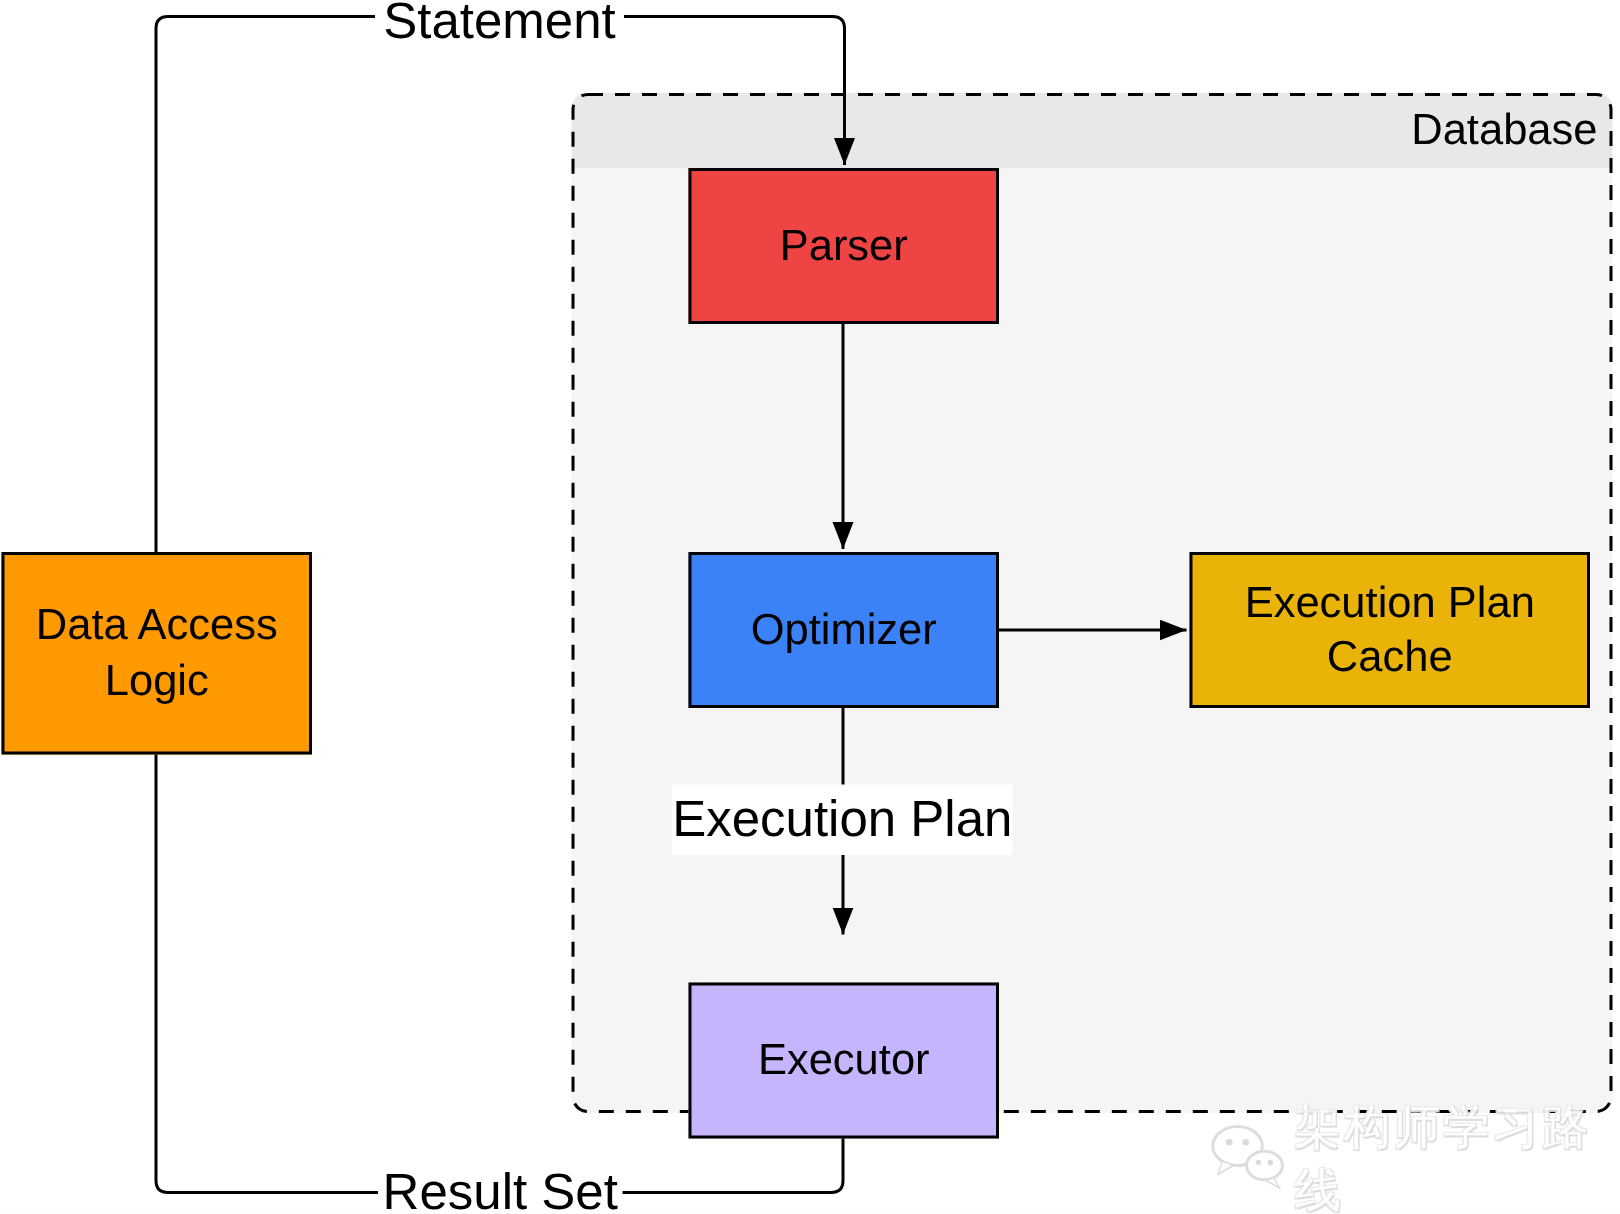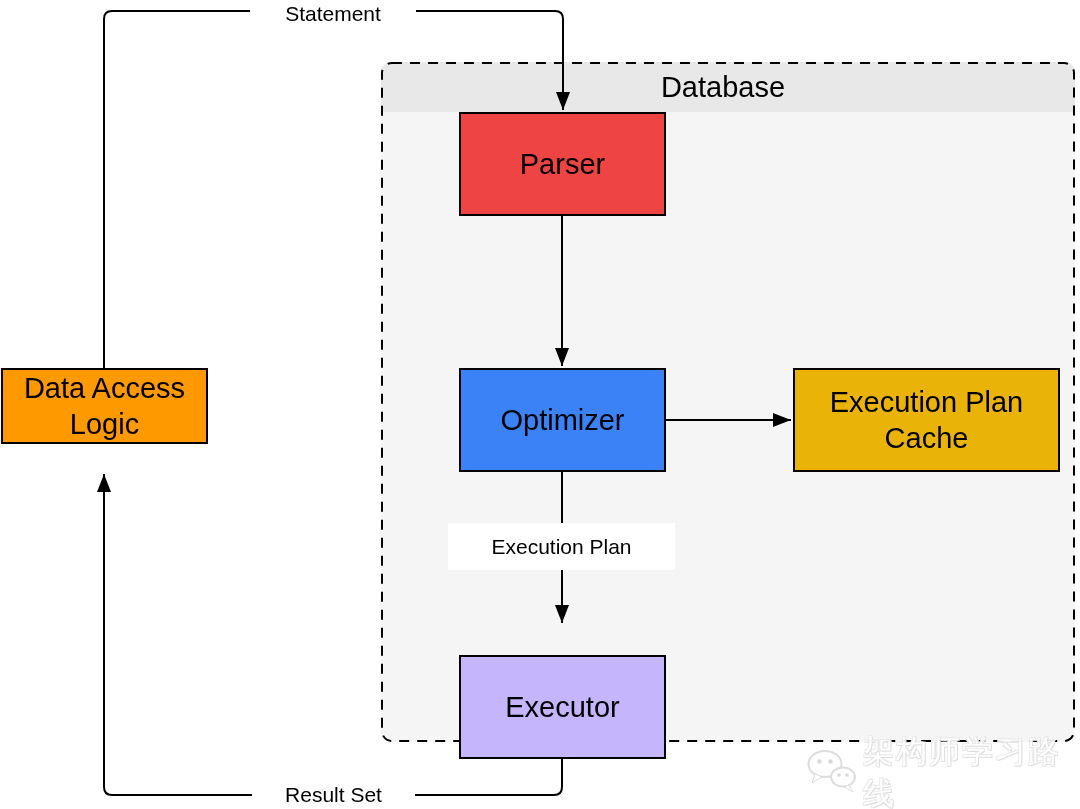--- a/index.html
+++ b/index.html
@@ -42,34 +42,34 @@
     border: 2px solid #000;
     display: flex;
     align-items: center;
     justify-content: center;
     text-align: center;
     font-size: 29px;
     line-height: 1.25;
     z-index: 3;
     padding: 2px 6px;
   }
-  .node-dal       { left: 1px;   top: 368px; width: 207px; height: 76px; text-align: center; }
+  .node-dal       { left: 1px;   top: 368px; width: 207px; height: 135px; text-align: center; }
   .node-parser    { left: 459px; top: 112px; width: 207px; height: 104px; }
   .node-optimizer { left: 459px; top: 368px; width: 207px; height: 104px; }
   .node-epc       { left: 793px; top: 368px; width: 267px; height: 104px; }
   .node-executor  { left: 459px; top: 625px; width: 207px; height: 104px; }
   
   .edge-label {
     position: absolute;
     background: #ffffff;
     display: flex;
     align-items: center;
     justify-content: center;
     text-align: center;
-    font-size: 21px;
+    font-size: 34px;
     z-index: 4;
     white-space: nowrap;
   }
   .lbl-statement      { left: 250px; top: 0px;   width: 166px; height: 28px; }
   .lbl-query-tree     { left: 473px; top: 268px; width: 177px; height: 46px; }
   .lbl-execution-plan { left: 448px; top: 523px; width: 227px; height: 47px; }
   .lbl-result-set     { left: 252px; top: 781px; width: 163px; height: 28px; }
   
   .watermark {
     position: absolute;
@@ -88,21 +88,21 @@
       1px 1px 0 #dcdcdc, -1px -1px 0 #ececec,
       1px -1px 0 #e4e4e4, -1px 1px 0 #e4e4e4;
   }
 </style>
 </head>
 <body>
 
 <div class="canvas">
 
   <div class="db-container" style="background-color: rgb(245, 245, 245);">
-    <div class="db-header" style="background-color: rgb(232, 232, 232); justify-content: center;">
+    <div class="db-header" style="background-color: rgb(232, 232, 232);">
       <span>Database</span>
     </div>
   </div>
 
   <svg class="connectors" width="1080" height="809" viewBox="0 0 1080 809">
     <defs>
       <marker id="arrow" markerUnits="userSpaceOnUse" markerWidth="20" markerHeight="16" refX="18" refY="7" orient="auto">
         <path d="M0,0 L18,7 L0,14 Z" fill="#000"></path>
       </marker>
     </defs>

